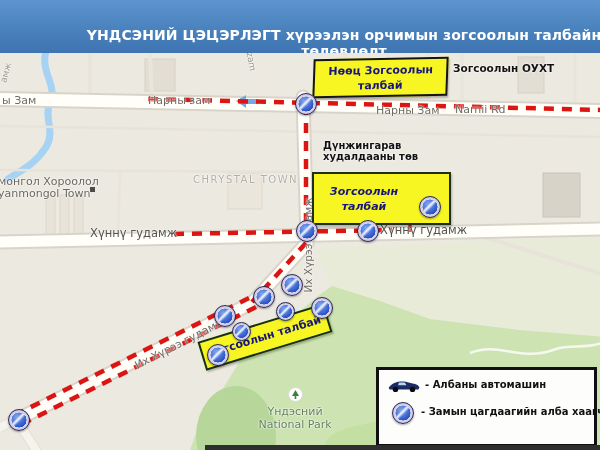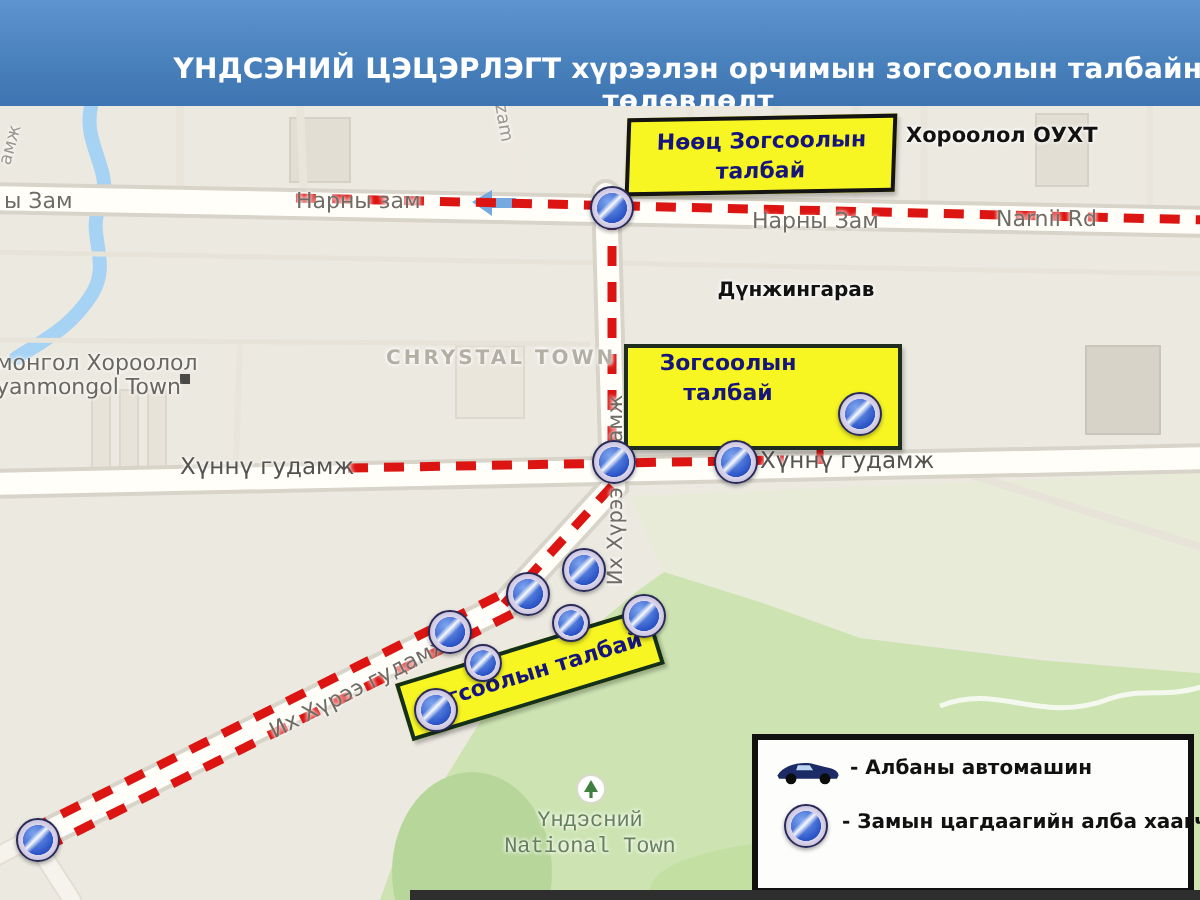--- a/index.html
+++ b/index.html
@@ -13,24 +13,24 @@
   .header .l1{position:absolute;left:0;top:7px;width:100%;font-size:14.5px;font-weight:bold;letter-spacing:.2px;}
   .header .l2{position:absolute;left:0;top:27px;width:100%;font-size:14px;font-weight:bold;letter-spacing:.1px;margin-left:44px;}
 
   
   .map{position:absolute;left:0;top:53px;width:600px;height:397px;background:#ece9e1;overflow:hidden;}
   .map svg{position:absolute;left:0;top:0;}
 
   .lbl{position:absolute;white-space:nowrap;color:#6f6c64;font-size:11px;
     text-shadow:0 0 2px #fff,0 0 2px #fff;}
   .lbl.road{color:#55534e;font-size:11.5px;}
-  .lbl.gray{color:#b3afa4;font-weight:bold;letter-spacing:1.5px;font-size:10px;}
+  .lbl.gray{color:#b3afa4;font-weight:normal;letter-spacing:1.5px;font-size:10px;}
   .lbl.poi{color:#121212;font-weight:bold;font-size:10px;}
   .lbl.town{color:#6a675f;font-size:11px;}
-  .lbl.park{color:#66805e;font-size:11px;text-align:center;line-height:13px;font-family:Liberation Mono, monospace;}
+  .lbl.park{color:#66805e;font-size:11px;text-align:center;line-height:13px;}
   .lbl.small{font-size:9px;color:#9b978d;}
 
   .ybox{position:absolute;background:#f7f623;border:2px solid #141414;box-sizing:border-box;
     text-align:center;color:#15157d;font-weight:bold;font-size:11px;line-height:15px;
     box-shadow:1px 2px 2px rgba(0,0,0,.25);}
   .ybox .inner{padding-top:3px;}
 
   .badge{position:absolute;width:22px;height:22px;border-radius:50%;
     border:1px solid #2a2a58;box-sizing:border-box;
     background:
@@ -120,55 +120,56 @@
 
       <g>
         <line x1="410" y1="179" x2="410" y2="167" stroke="#dc1512" stroke-width="3.5"></line>
         <polygon points="404,169 416,169 410,158" fill="#dc1512"></polygon>
       </g>
     </svg>
 
     <div class="lbl" style="left:2px;top:41px;">ы Зам</div>
     <div class="lbl" style="left:148px;top:41px;">Нарны зам</div>
     <div class="lbl" style="left:376px;top:51px;">Нарны Зам</div>
-    <div class="lbl" style="left:498px;top:50px;">Narnii Rd</div>
+    <div class="lbl" style="left:455px;top:50px;">Narnii Rd</div>
     <div class="lbl road" style="left:90px;top:173px;">Хүннү гудамж</div>
     <div class="lbl road" style="left:380px;top:170px;">Хүннү гудамж</div>
     <div class="lbl" style="left:248px;top:186px;width:120px;text-align:center;transform:rotate(-90deg);font-size:10.5px;">Их Хүрээ гудамж</div>
     <div class="lbl" style="left:120px;top:284px;width:120px;text-align:center;transform:rotate(-27deg);">Их Хүрээ гудамж</div>
     <div class="lbl small" style="left:238px;top:8px;width:28px;transform:rotate(80deg);">zam</div>
     <div class="lbl small" style="left:-8px;top:10px;width:30px;transform:rotate(-75deg);">амж</div>
 
-    <div class="lbl poi" style="left:453px;top:9px;font-size:10.5px;">Хороолол ОУХТ</div>
-    <div class="lbl poi" style="left:338px;top:87px;width:120px;text-align:center;white-space:nowrap;">
+    <div class="lbl poi" style="left:453px;top:9px;font-size:10.5px;">Зогсоолын ОУХТ</div>
+    <div class="lbl poi" style="left:323px;top:87px;width:120px;text-align:left;white-space:nowrap;">
       <div>Дүнжингарав</div>
+      <div>худалдааны төв</div>
     </div>
     <div class="lbl gray" style="left:193px;top:121px;">CHRYSTAL TOWN</div>
     <div class="lbl town" style="left:-2px;top:122px;">монгол Хороолол</div>
     <div class="lbl town" style="left:-2px;top:134px;">yanmongol Town</div>
 
     <div class="treeicon" style="left:288px;top:334px;">
       <svg width="13" height="13" viewBox="0 0 13 13">
           <polygon points="6.5,2 10,8 3,8" fill="#3f7f3f"></polygon>
           <rect x="5.7" y="8" width="1.6" height="3" fill="#3f7f3f"></rect>
         </svg>
     </div>
     <div class="lbl park" style="left:230px;top:352px;width:130px;">
       <div>Үндэсний</div>
-      <div>National Town</div>
+      <div>National Park</div>
     </div>
 
     <div class="ybox" style="left:313px;top:5px;width:135px;height:39px;transform:rotate(-1deg) skewX(-3deg);">
       <div class="inner">
         <div>Нөөц Зогсоолын</div>
         <div>талбай</div>
       </div>
     </div>
     <div class="ybox" style="left:312px;top:119px;width:139px;height:53px;border-color:#1f2d1f;">
-      <div class="inner" style="width:100px;padding-top:0;">
+      <div class="inner" style="width:100px;padding-top:10px;font-style:italic;">
         <div>Зогсоолын</div>
         <div>талбай</div>
       </div>
     </div>
     <div class="ybox" style="left:199px;top:269px;width:132px;height:30px;line-height:26px;transform:rotate(-17deg);border-color:#14301c;">
       <span>Зогсоолын талбай</span>
     </div>
 
     <div class="badge" style="left:295px;top:40px;"></div>
     <div class="badge" style="left:296px;top:167px;"></div>

